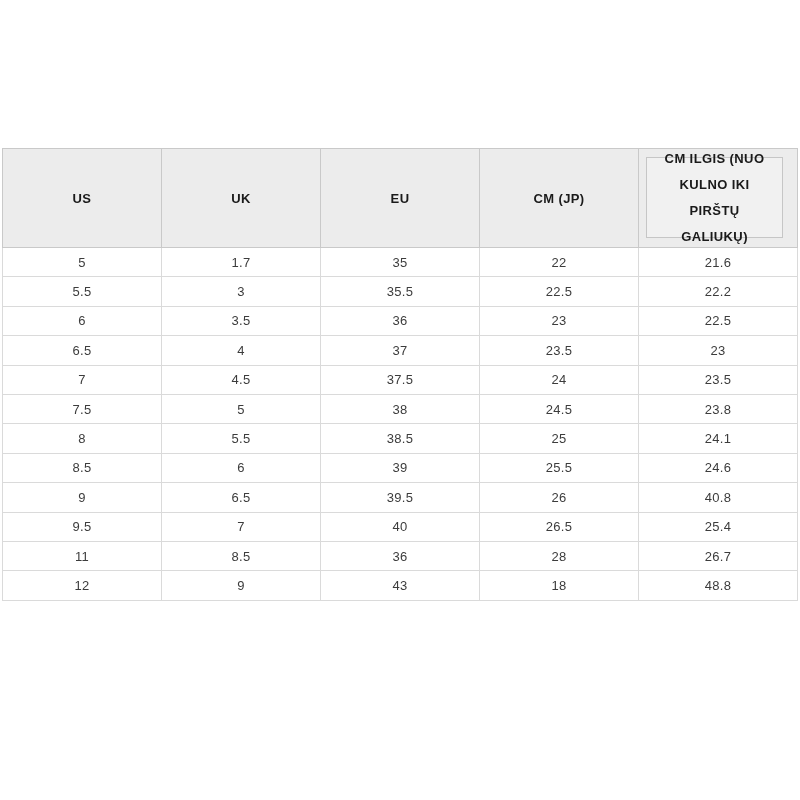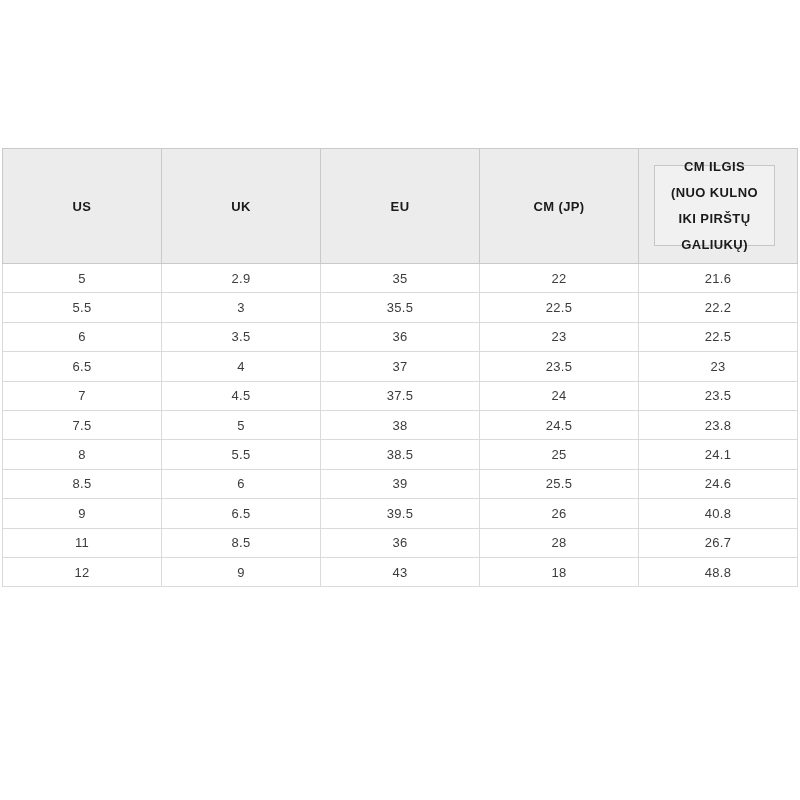--- a/index.html
+++ b/index.html
@@ -34,21 +34,21 @@
   table.size-chart thead th {
     height: 90px;
     background: #ececec;
     border: 1px solid #c9c9c9;
     font-size: 13px;
     font-weight: bold;
     color: #1a1a1a;
     letter-spacing: 0.4px;
   }
   table.size-chart thead th.highlight-cell {
-    padding: 12px;
+    padding: 4px;
   }
   .highlight-box {
     box-sizing: border-box;
     margin: 4px 10px 5px 3px;
     height: 81px;
     border: 1px solid #c6c6c6;
     background: #f1f1f1;
     display: flex;
     align-items: center;
     justify-content: center;
@@ -79,21 +79,21 @@
         <th class="highlight-cell">
           <div class="highlight-box">
             <span>CM ILGIS (NUO KULNO IKI PIRŠTŲ GALIUKŲ)</span>
           </div>
         </th>
       </tr>
     </thead>
     <tbody>
         <tr>
           <td>5</td>
-          <td>2.9</td>
+          <td>1.7</td>
           <td>35</td>
           <td>22</td>
           <td>21.6</td>
         </tr>
         <tr>
           <td>5.5</td>
           <td>3</td>
           <td>35.5</td>
           <td>22.5</td>
           <td>22.2</td>
@@ -141,20 +141,27 @@
           <td>24.6</td>
         </tr>
         <tr>
           <td>9</td>
           <td>6.5</td>
           <td>39.5</td>
           <td>26</td>
           <td>40.8</td>
         </tr>
         <tr>
+          <td>9.5</td>
+          <td>7</td>
+          <td>40</td>
+          <td>26.5</td>
+          <td>25.4</td>
+        </tr>
+        <tr>
           <td>11</td>
           <td>8.5</td>
           <td>36</td>
           <td>28</td>
           <td>26.7</td>
         </tr>
         <tr>
           <td>12</td>
           <td>9</td>
           <td>43</td>

